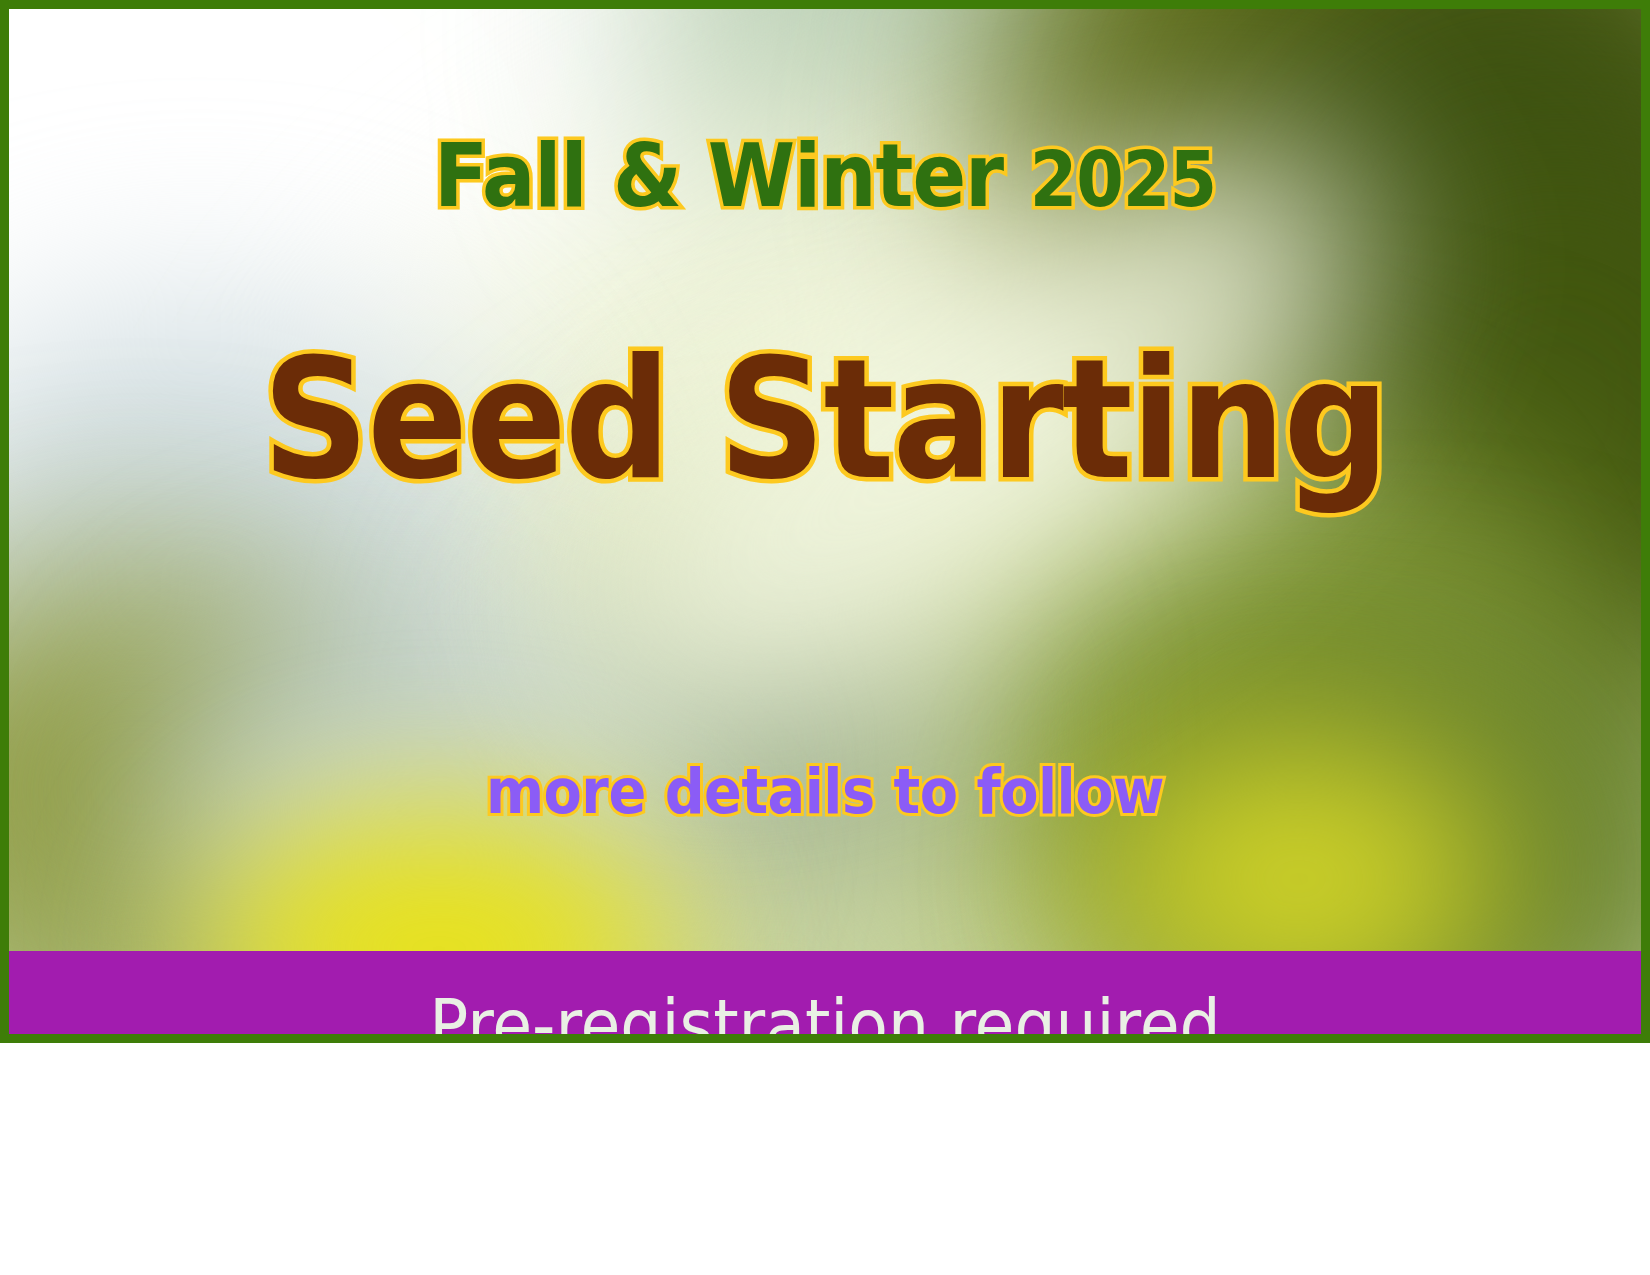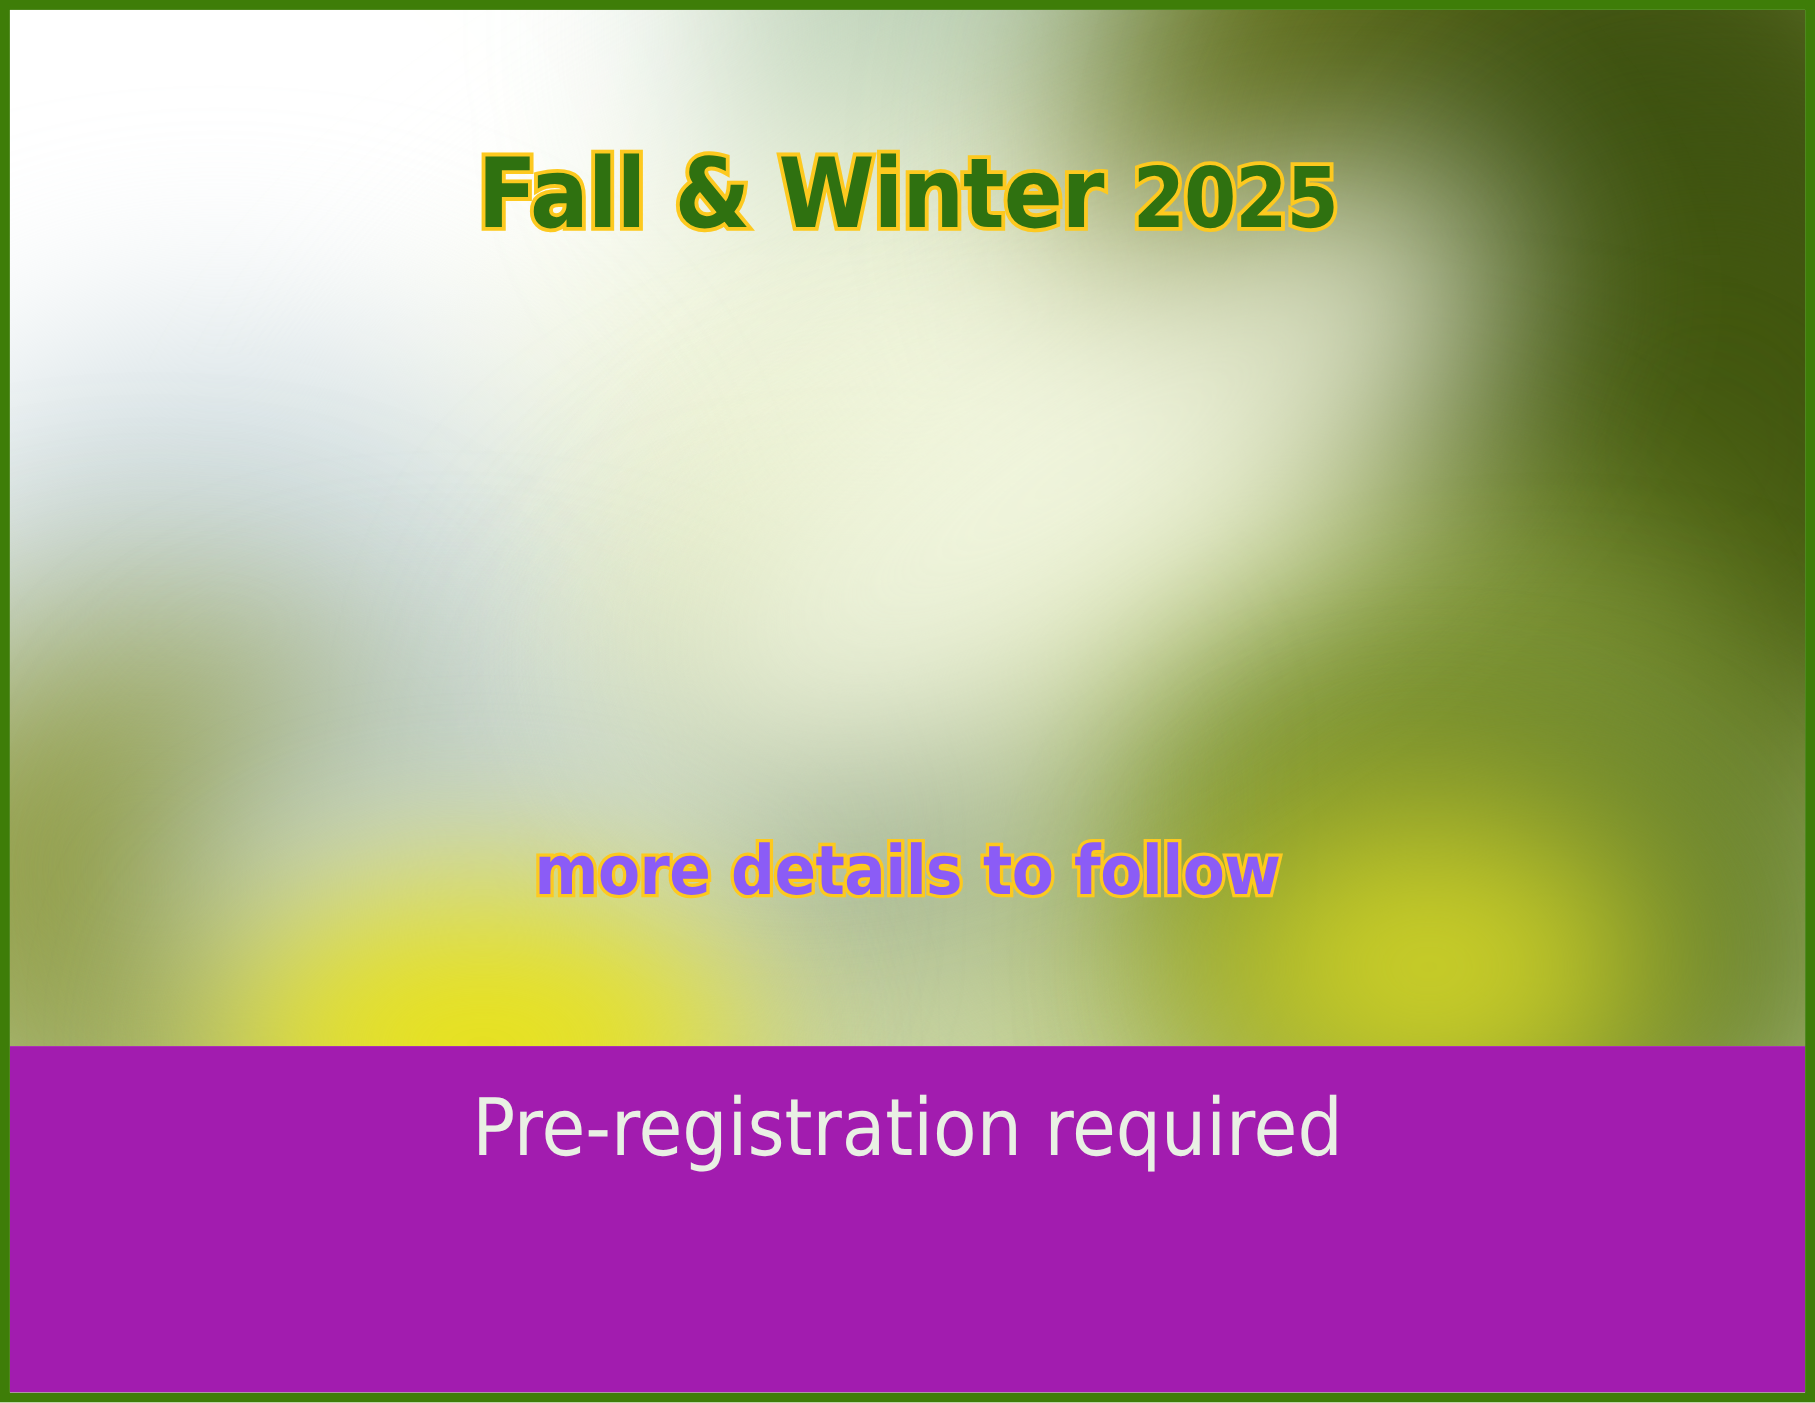--- a/index.html
+++ b/index.html
@@ -3,21 +3,21 @@
 <meta charset="utf-8">
 <style>
   html, body {
     margin: 0;
     padding: 0;
     background: #ffffff;
   }
   #poster {
     position: relative;
     width: 1650px;
-    height: 1275px;
+    height: 1043px;
     box-sizing: border-box;
     border: 9px solid #3e7d08;
     overflow: hidden;
     font-family: "DejaVu Sans Condensed", "Liberation Sans Narrow", "Liberation Sans", sans-serif;
   }
 
   
   #photo {
     position: absolute;
     left: 0; top: 0;
@@ -253,20 +253,21 @@
     <div class="blob b-yellow-b"></div>
     <div class="blob b-yellow-b2"></div>
     <div class="blob b-lightray"></div>
   </div>
 
   <div id="photo-text">
 
     <div class="season-line"><span>Fall &amp; Winter </span><span class="yr">2025</span></div>
 
     <div class="main-title">
+      <div>Seed Starting</div>
     </div>
 
     <div class="sub-note">more details to follow</div>
   </div>
 
   <div id="footer">
     <div id="foot-line-1" class="foot-line">Pre-registration required</div>
   </div>
 
 </div>

